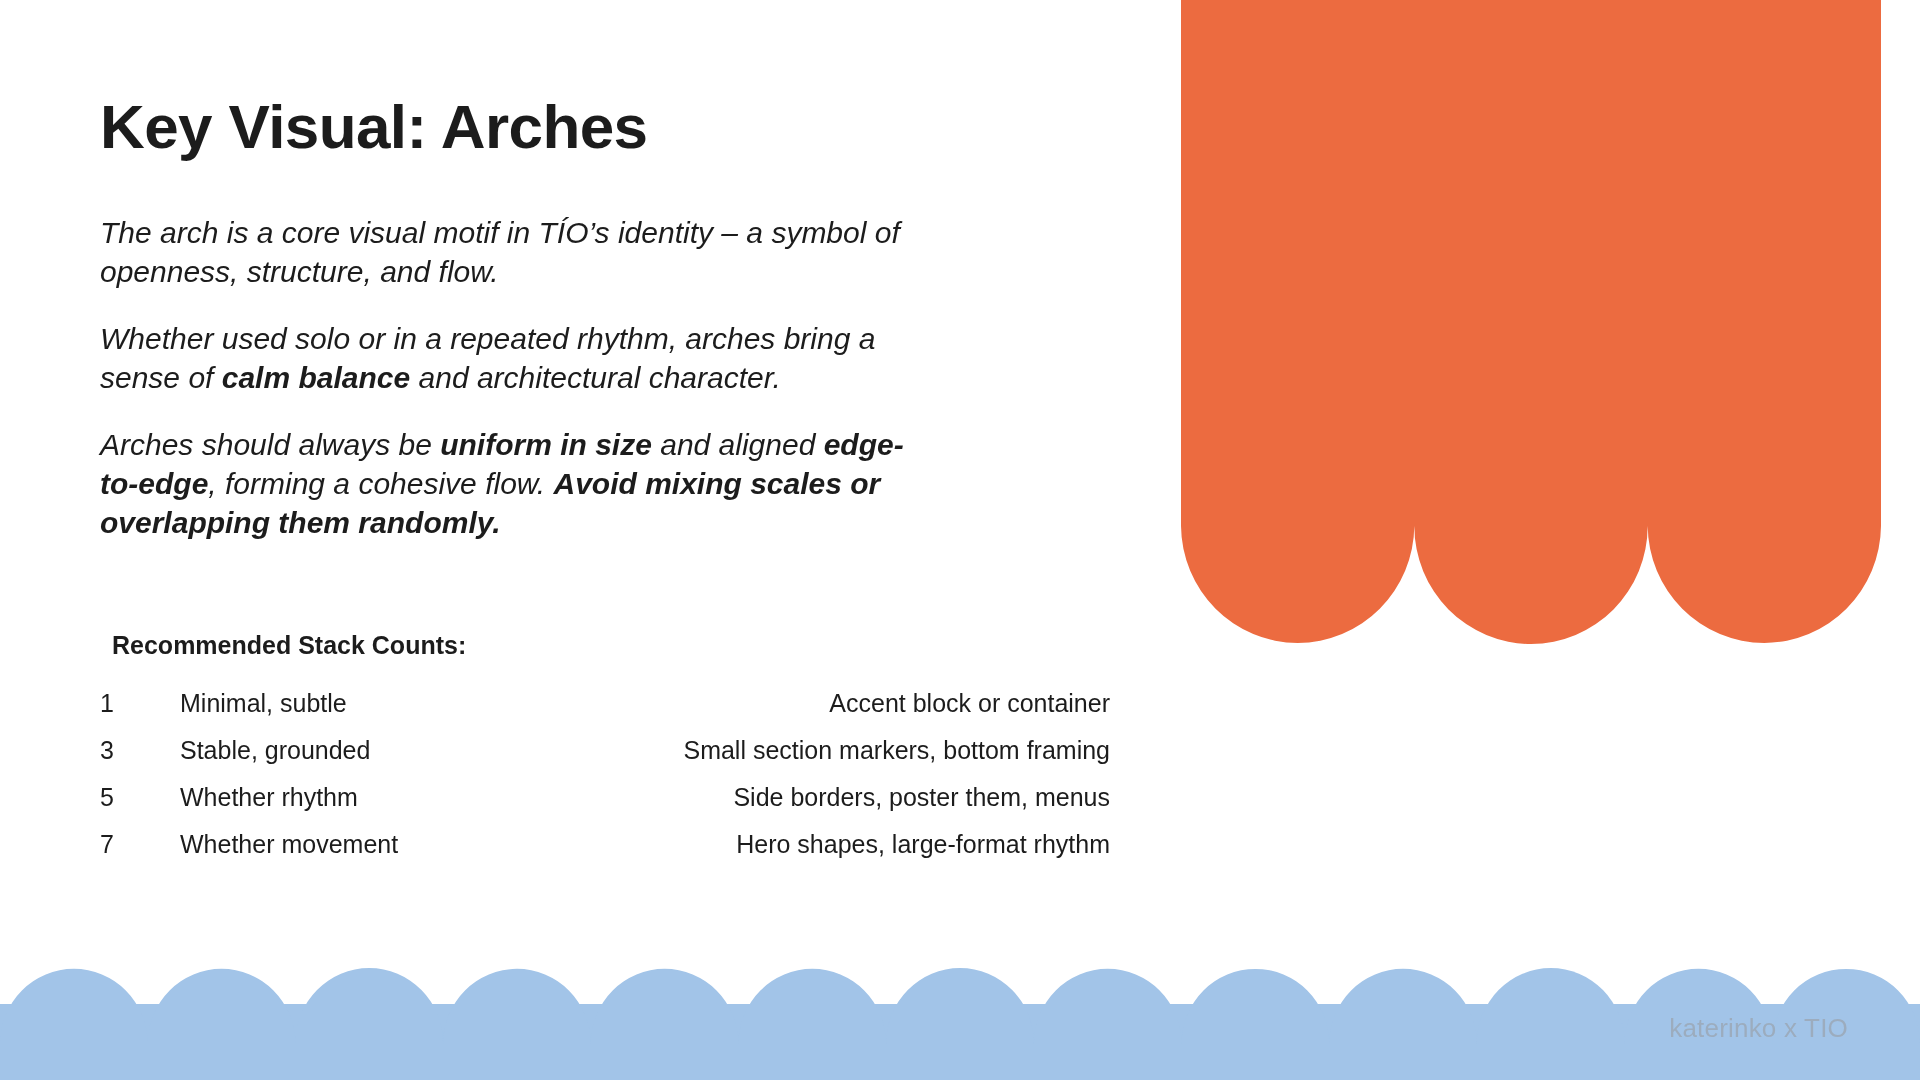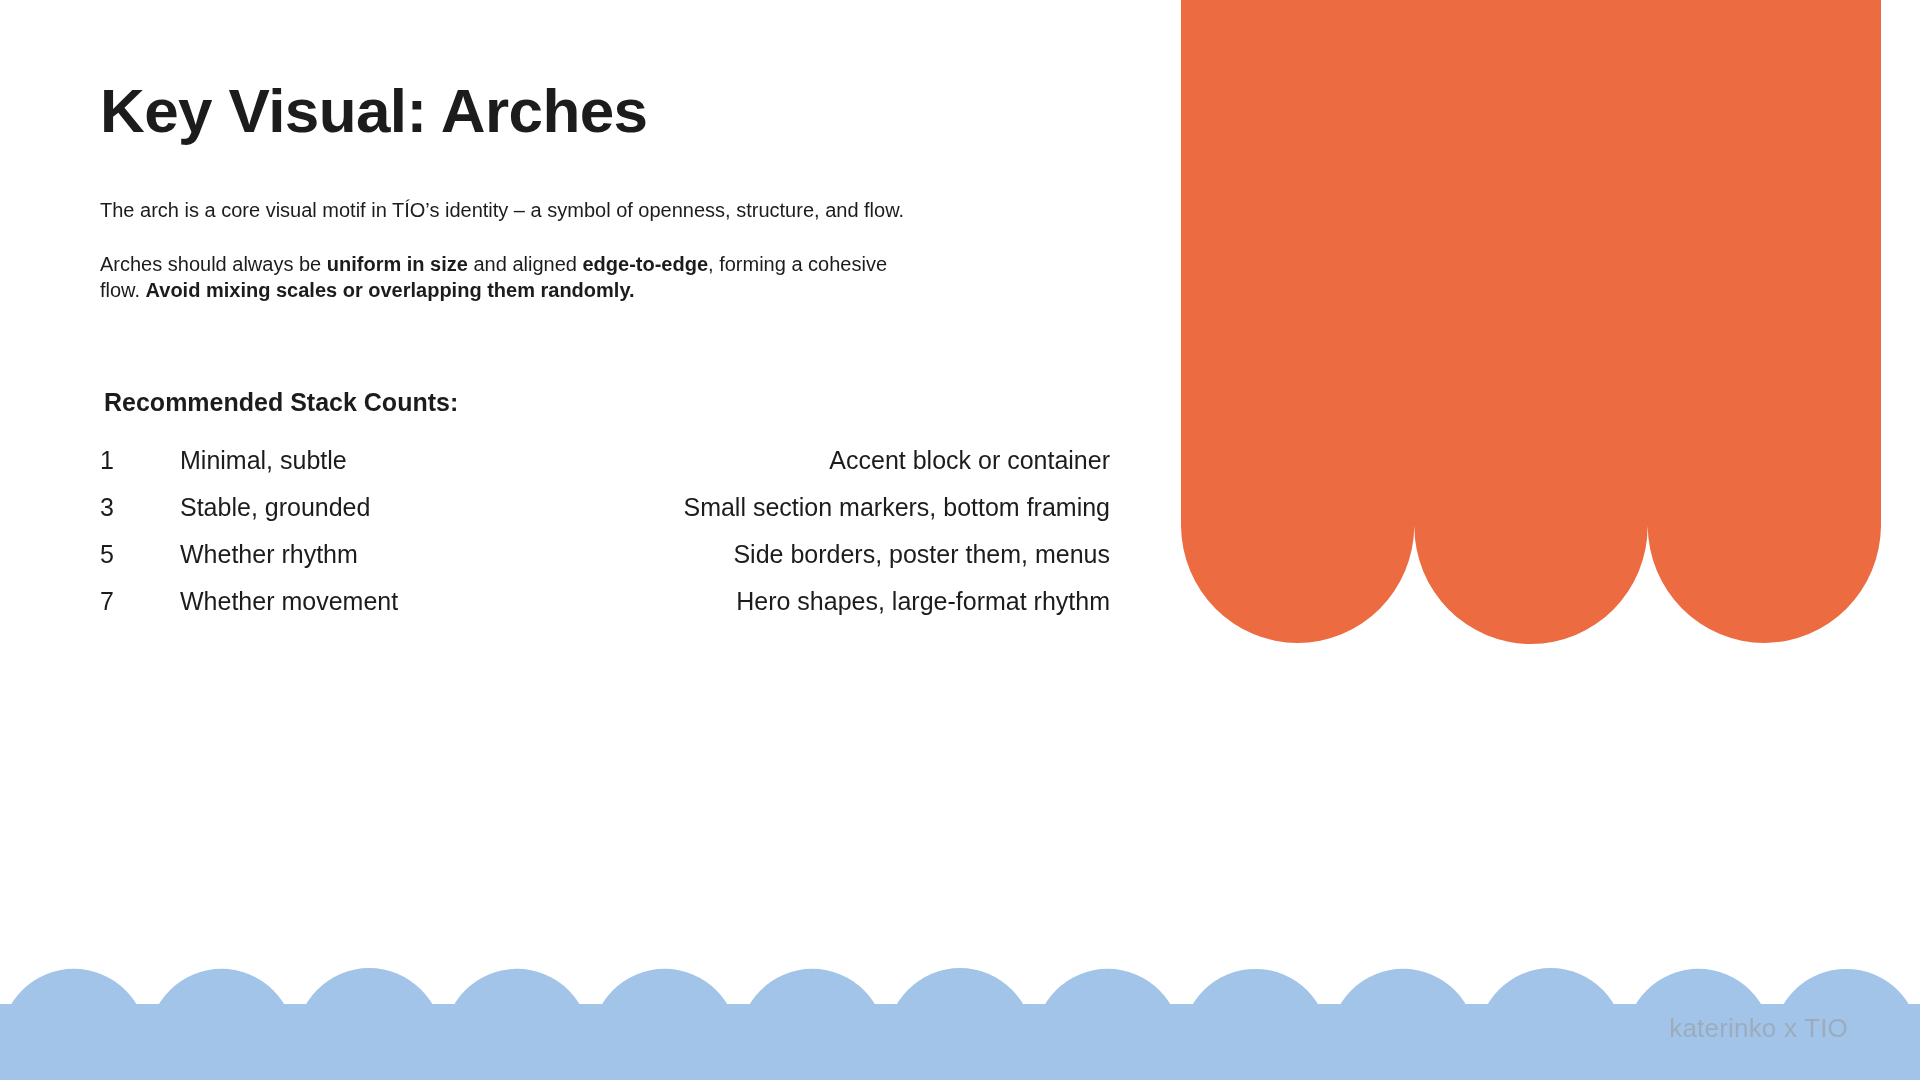--- a/index.html
+++ b/index.html
@@ -39,51 +39,52 @@
     bottom: 0;
     width: 1920px;
     height: 112px;
   }
   .blue-band svg { display: block; width: 100%; height: 100%; }
 
   
   .content {
     position: absolute;
     left: 100px;
-    top: 0;
+    top: 16px;
     width: 1010px;
   }
 
   .page-title {
     margin: 0;
     padding-top: 78px;
     font-size: 62px;
     font-weight: 700;
     letter-spacing: -0.6px;
     color: #1c1c1c;
     line-height: 1.08;
   }
 
   .body-copy {
     margin: 0;
     padding-top: 52px;
     width: 820px;
   }
   .para {
     margin: 0 0 28px 0;
-    font-size: 20px;
+    font-size: 30px;
     line-height: 1.30;
     color: #1c1c1c;
     font-weight: 400;
+    font-style: italic;
   }
   .para:last-child { margin-bottom: 8px; }
   .para b { font-weight: 700; }
 
   .stack-heading {
-    margin: 4px;
+    margin: 12px;
     padding-top: 75px;
     font-size: 25px;
     font-weight: 700;
     color: #1c1c1c;
     line-height: 1.3;
   }
 
   .stack-table {
     margin-top: 16px;
     border-collapse: collapse;
@@ -137,20 +138,21 @@
   </div>
 
   <div class="content">
 
     <h1 class="page-title">Key Visual: Arches</h1>
 
     <div class="body-copy">
 
       <p class="para"><span>The arch is a core visual motif in TÍO’s identity – a symbol of openness, structure, and flow.</span></p>
 
+      <p class="para"><span>Whether used solo or in a repeated rhythm, arches bring a sense of </span><b>calm balance</b><span> and architectural character.</span></p>
 
       <p class="para"><span>Arches should always be </span><b>uniform in size</b><span> and aligned </span><b>edge-to-edge</b><span>, forming a cohesive flow. </span><b>Avoid mixing scales or overlapping them randomly.</b></p>
     </div>
 
     <h2 class="stack-heading">Recommended Stack Counts:</h2>
 
     <table class="stack-table">
       <tbody>
         <tr>
           <td class="col-count">1</td>

